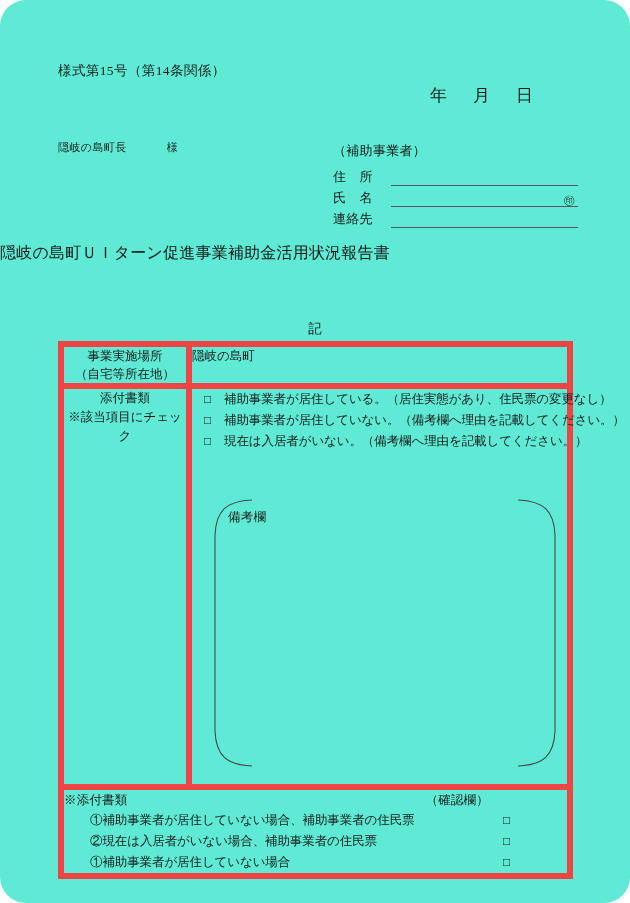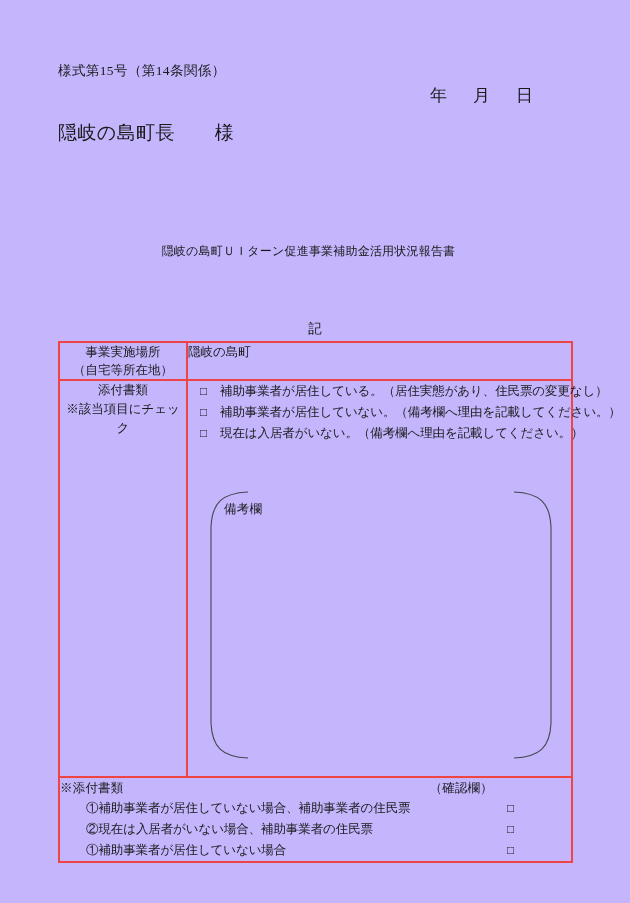--- a/index.html
+++ b/index.html
@@ -8,22 +8,23 @@
     background: #ffffff;
   }
   body {
     font-family: "Liberation Serif", "DejaVu Serif", serif;
     color: #1a1a1a;
   }
   .page {
     position: relative;
     width: 630px;
     height: 903px;
-    background: #c4b5fd;
+    background: #5eead4;
     overflow: hidden;
+    border-radius: 26px;
   }
 
   
   .form-no {
     position: absolute;
     left: 58px;
     top: 62px;
     font-size: 13.5px;
     letter-spacing: .4px;
     white-space: nowrap;
@@ -34,22 +35,22 @@
     top: 84px;
     font-size: 17px;
     white-space: nowrap;
   }
   .date-line span { margin-right: 26px; }
   .date-line span:last-child { margin-right: 0; }
 
   .addressee {
     position: absolute;
     left: 58px;
-    top: 120px;
-    font-size: 19px;
+    top: 140px;
+    font-size: 11px;
     letter-spacing: .4px;
     white-space: nowrap;
   }
   .addressee .sama { margin-left: 40px; }
 
   
   .applicant {
     position: absolute;
     left: 333px;
     top: 142px;
@@ -84,22 +85,22 @@
     font-size: 11.5px;
     line-height: 1;
   }
 
   
   .doc-title {
     position: absolute;
     left: 0;
     top: 243px;
     width: 617px;
-    text-align: center;
-    font-size: 12px;
+    text-align: left;
+    font-size: 16px;
     letter-spacing: .2px;
   }
   .body-text {
     position: absolute;
     left: 58px;
     top: 283px;
     width: 518px;
     font-size: 13.5px;
     line-height: 25px;
     text-align: justify;
@@ -121,21 +122,21 @@
   .tbl {
     position: absolute;
     left: 58px;
     top: 341px;
     width: 515px;
     border-collapse: collapse;
     table-layout: fixed;
     font-size: 12.5px;
   }
   .tbl td {
-    border: 2px solid #ef4444;
+    border: 6px solid #ef4444;
     padding: 0;
     vertical-align: top;
   }
   .col-label { width: 128px; }
 
   .cell-label-center {
     text-align: center;
     padding: 6px 8px;
     line-height: 18px;
   }
@@ -240,20 +241,40 @@
   <div class="form-no">様式第15号（第14条関係）</div>
 
   <div class="date-line">
     <span>年</span><span>月</span><span>日</span>
   </div>
 
   <div class="addressee">
     <span>隠岐の島町長</span><span class="sama">様</span>
   </div>
 
+  <div class="applicant">
+    <div class="applicant-title">（補助事業者）</div>
+
+    <div class="field-row">
+      <div class="field-label">住　所</div>
+      <div class="field-rule"></div>
+    </div>
+
+    <div class="field-row">
+      <div class="field-label">氏　名</div>
+      <div class="field-rule">
+        <span class="seal-mark">㊞</span>
+      </div>
+    </div>
+
+    <div class="field-row">
+      <div class="field-label">連絡先</div>
+      <div class="field-rule"></div>
+    </div>
+  </div>
 
   <div class="doc-title">隠岐の島町ＵＩターン促進事業補助金活用状況報告書</div>
 
 
   <div class="ki-mark">記</div>
 
   <table class="tbl">
     <colgroup>
         <col class="col-label">
         <col>

